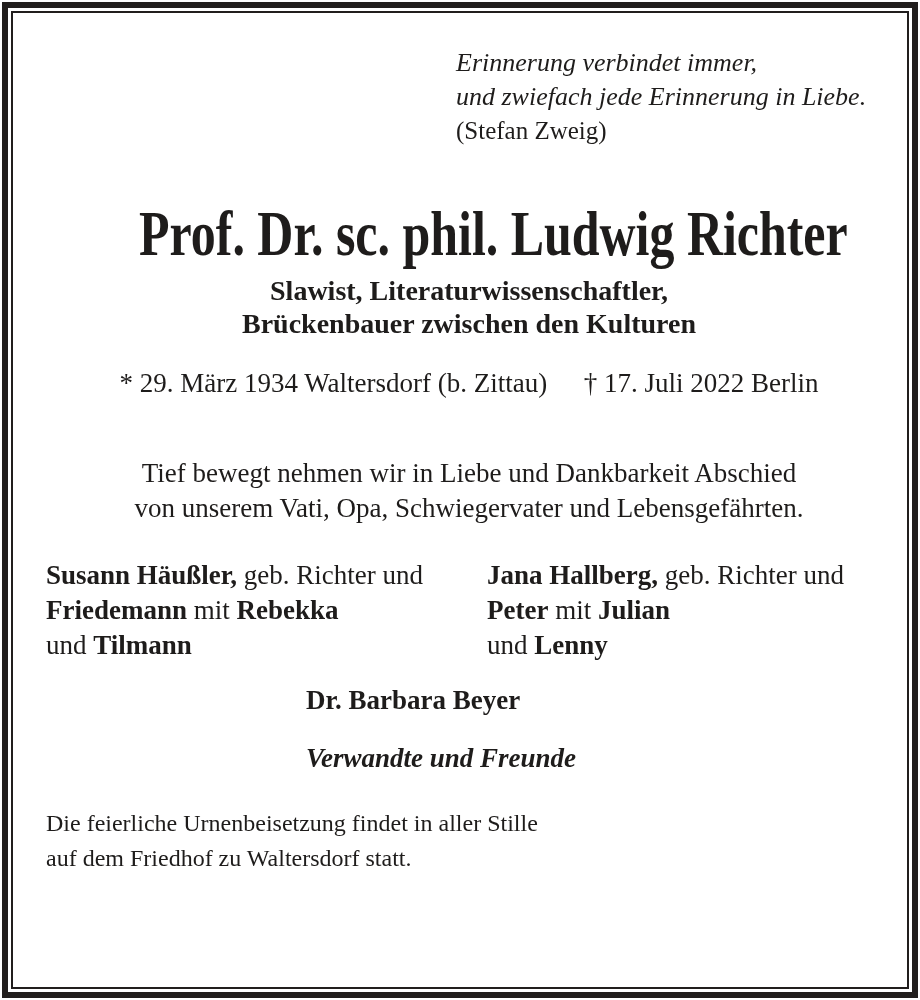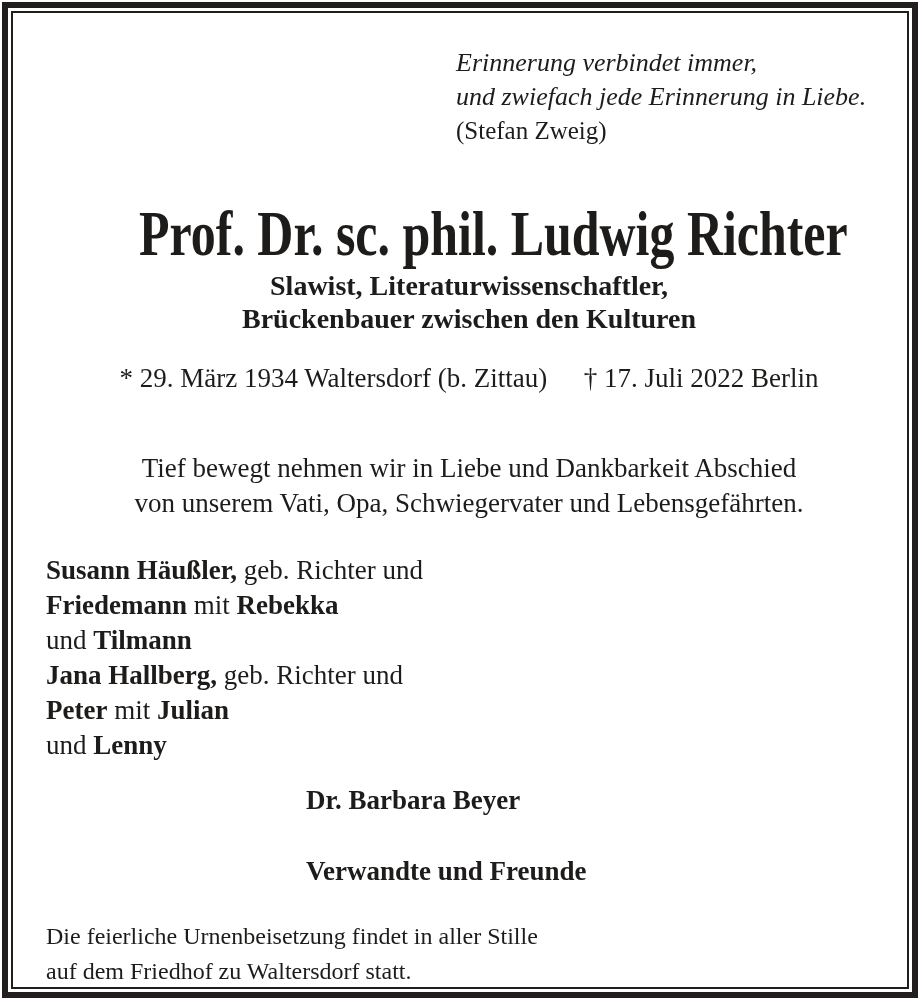--- a/index.html
+++ b/index.html
@@ -41,20 +41,21 @@
     font-size: 64px;
     line-height: 70px;
     font-weight: bold;
     text-align: center;
     white-space: nowrap;
     transform: scaleX(0.78);
     transform-origin: 50% 50%;
   }
 
   .subtitle {
+    margin-top: 5px;
     font-size: 28px;
     line-height: 33px;
     font-weight: bold;
     text-align: center;
   }
 
   .dates {
     margin-top: 26px;
     font-size: 27px;
     line-height: 35px;
@@ -69,35 +70,34 @@
     text-align: center;
   }
   .para-farewell  { margin-top: 32px; }
   .para-abschied  { margin-top: 55px; }
 
   .mourners {
     margin-top: 32px;
     display: flex;
     font-size: 27px;
     line-height: 35px;
-    flex-direction: column;
   }
   .mourners .col-left  { width: 441px; }
   .mourners .col-right { flex: 1; }
 
   .b { font-weight: bold; }
 
   .sig {
     font-size: 27px;
     line-height: 35px;
     font-weight: bold;
     margin-left: 260px;
   }
   .sig-additional { margin-top: 20px; }
-  .sig-relatives  { margin-top: 36px; }
+  .sig-relatives  { margin-top: 23px; font-style: italic; }
 
   .funeral {
     margin-top: 30px;
     font-size: 24px;
     line-height: 35px;
   }
 </style>
 </head>
 <body>
 

